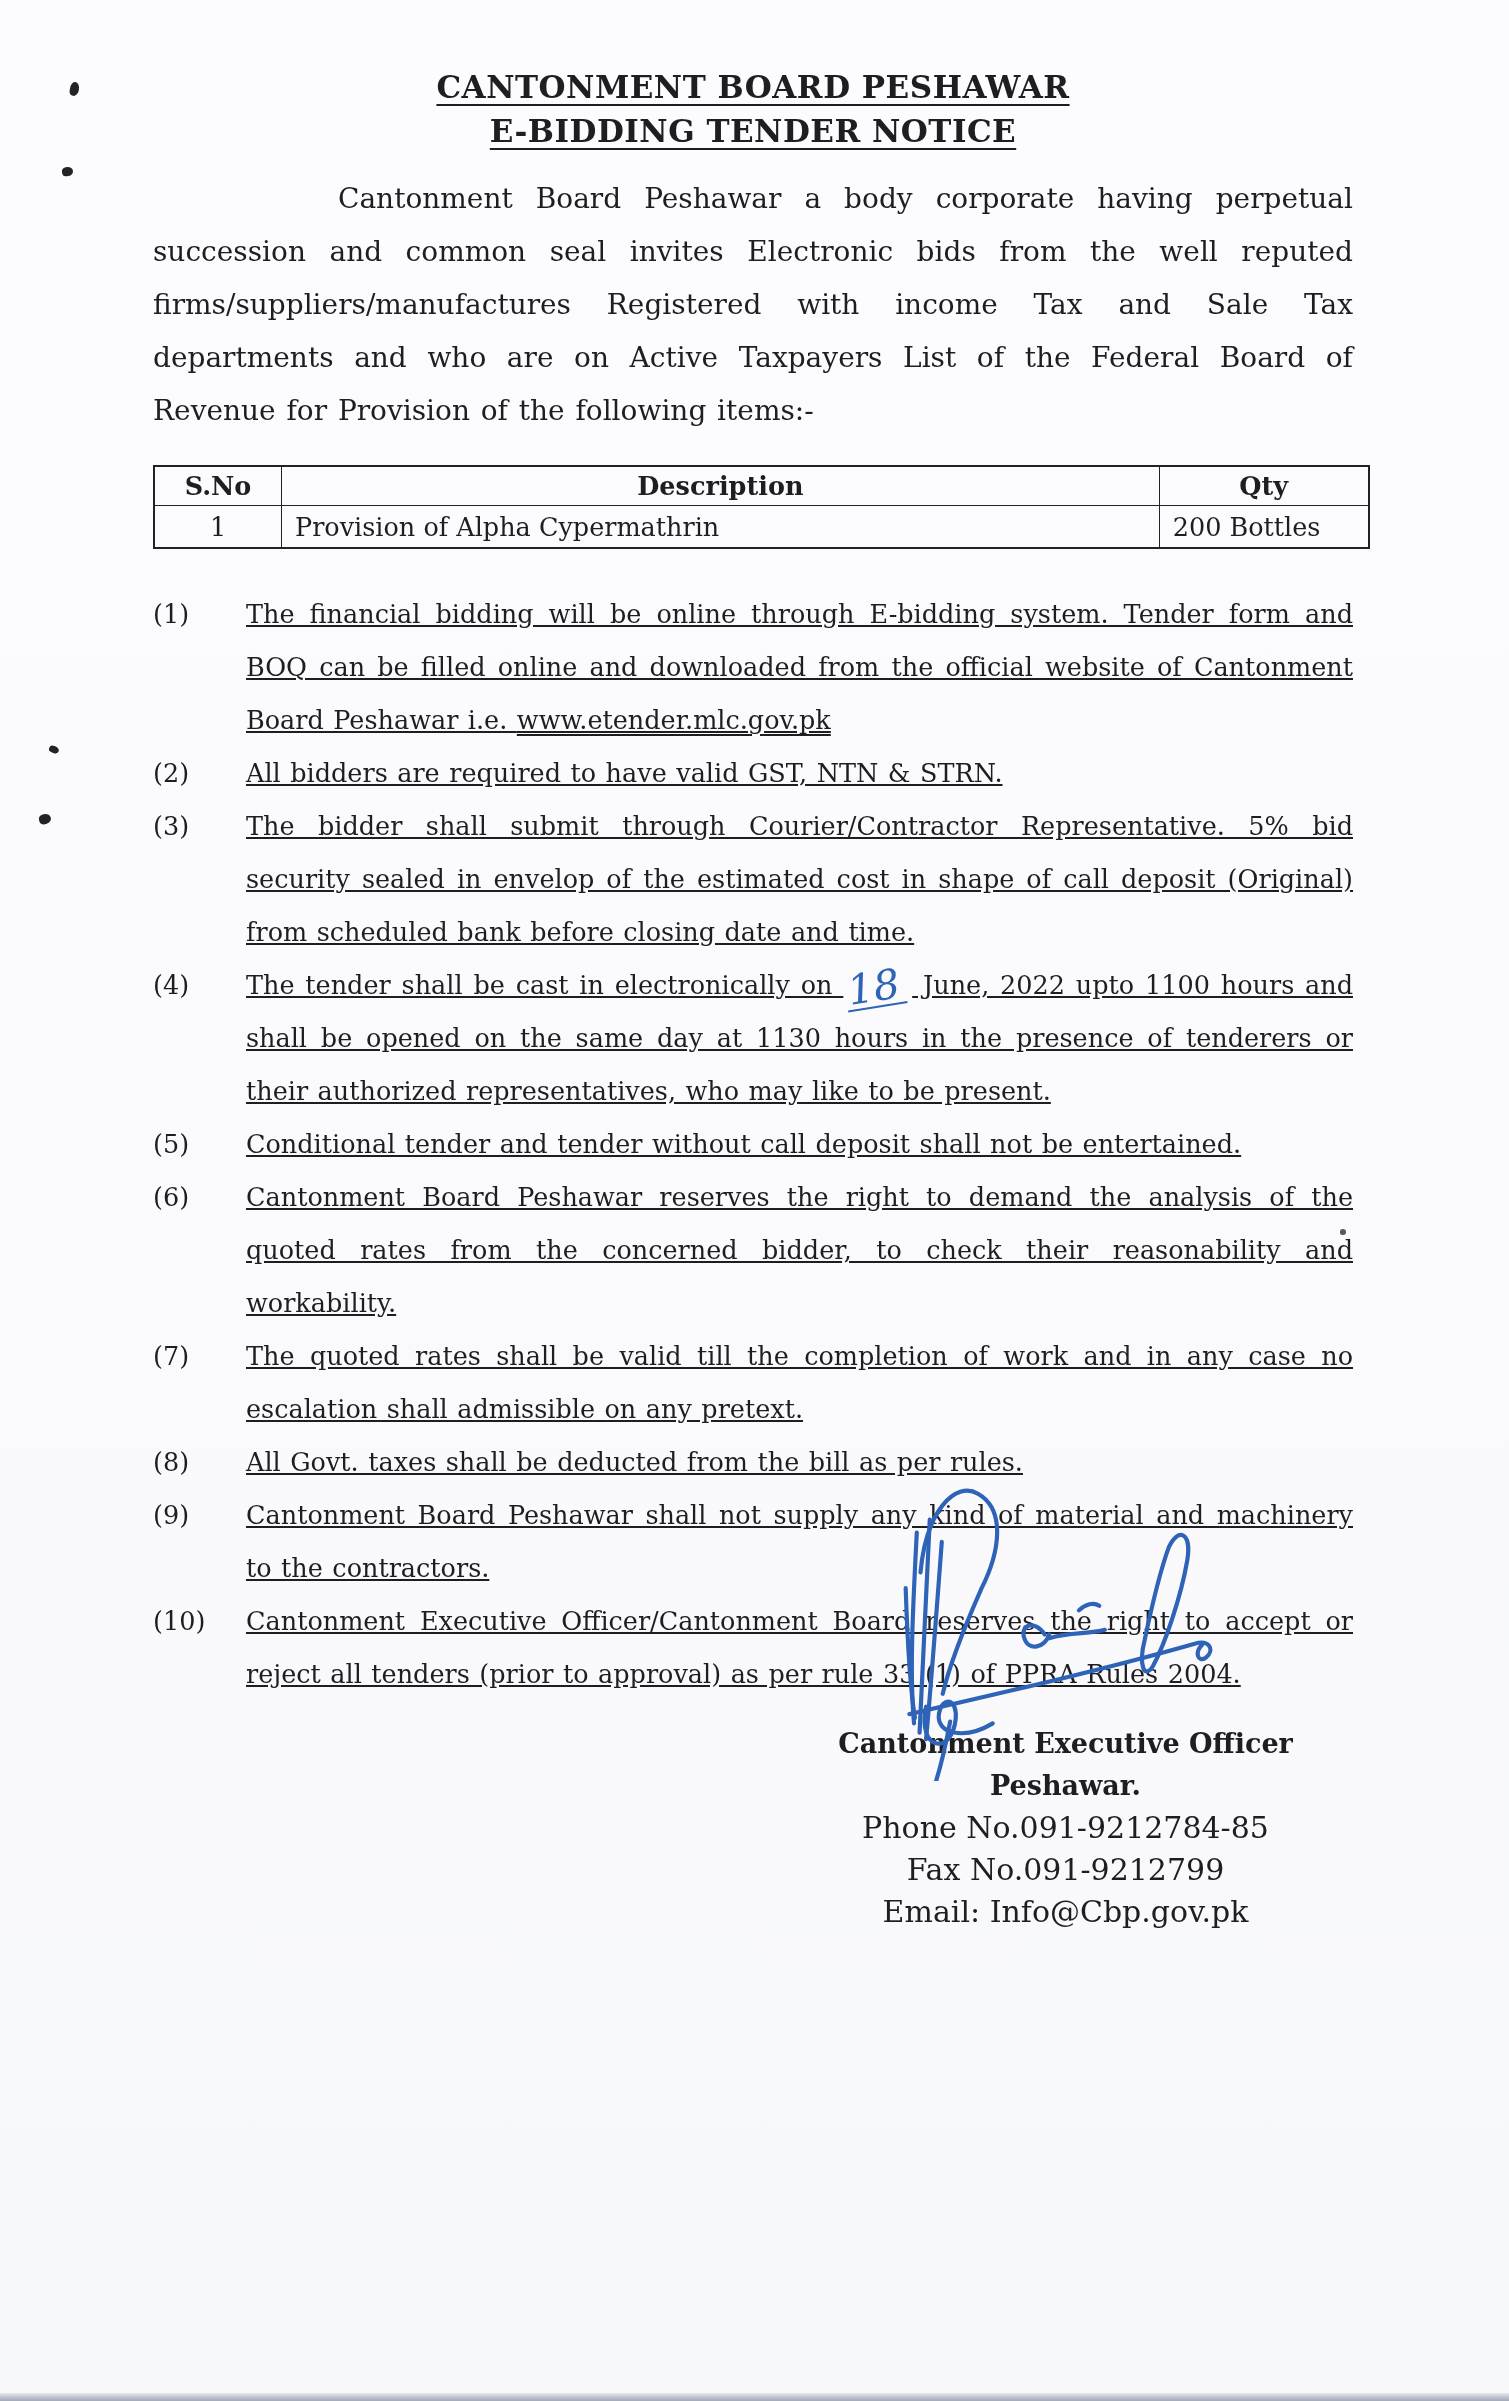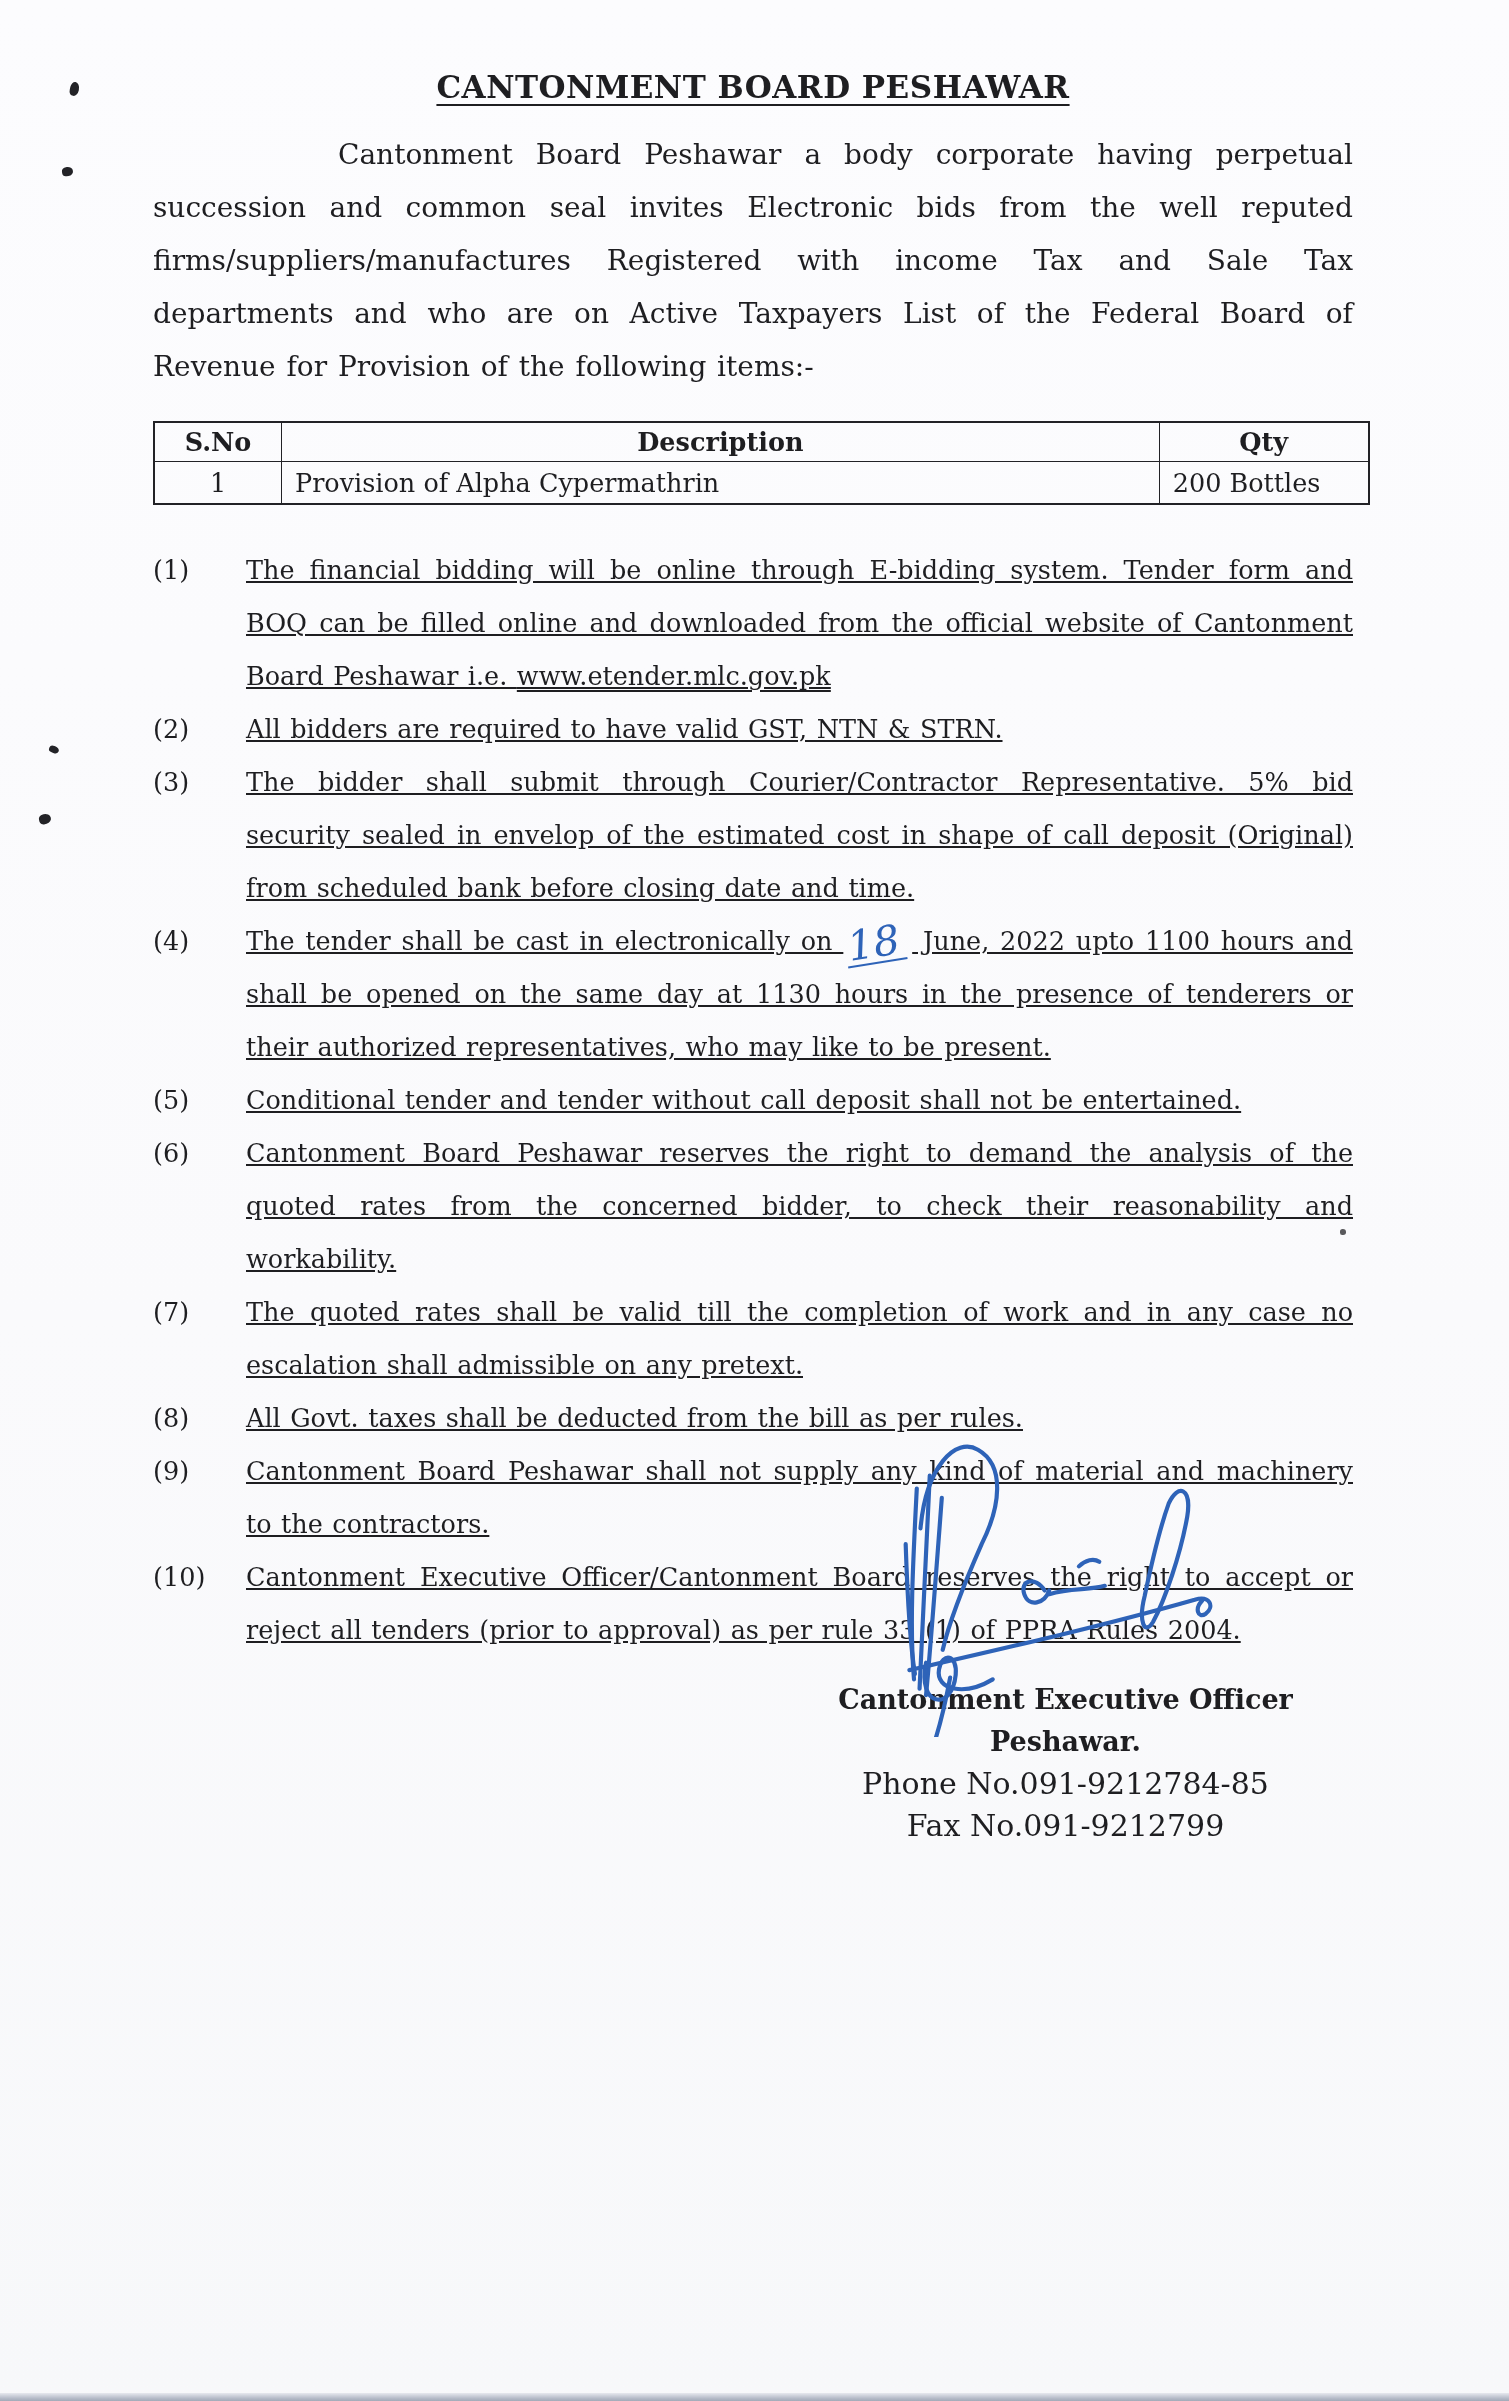--- a/index.html
+++ b/index.html
@@ -104,20 +104,23 @@
 </style>
 </head>
 <body>
 
 <div class="page">
   <div class="content">
 
     <div class="title-block">
       <div class="title-line">
         <span>CANTONMENT BOARD PESHAWAR</span>
+      </div>
+      <div class="title-line">
+        <span>E-BIDDING TENDER NOTICE</span>
       </div>
     </div>
 
     <p class="intro">Cantonment Board Peshawar a body corporate having perpetual succession and common seal invites Electronic bids from the well reputed firms/suppliers/manufactures Registered with income Tax and Sale Tax departments and who are on Active Taxpayers List of the Federal Board of Revenue for Provision of the following items:-</p>
 
     <table class="items">
       <thead>
         <tr>
           <th class="col-sno">S.No</th>
           <th class="col-desc">Description</th>
@@ -209,20 +212,21 @@
         <path d="M 205,146 C 212,139 221,137 227,141"></path>
 
         <path d="M 302,78 C 312,56 327,61 322,92 C 315,132 298,182 285,206 C 276,221 269,206 276,178 C 284,140 294,100 302,78"></path>
 
         <path d="M 22,258 C 122,235 232,210 330,182 C 346,177 352,189 342,197 C 333,203 330,191 338,183"></path>
       </svg>
       <div class="sig-bold">Cantonment Executive Officer</div>
       <div class="sig-bold">Peshawar.</div>
       <div class="sig-line">Phone No.091-9212784-85</div>
       <div class="sig-line">Fax No.091-9212799</div>
+      <div class="sig-line">Email: Info@Cbp.gov.pk</div>
     </div>
 
   </div>
 
   <div class="speck s1"></div>
   <div class="speck s2"></div>
   <div class="speck s3"></div>
   <div class="speck s4"></div>
   <div class="speck s5"></div>
   <div class="edge-bottom"></div>

